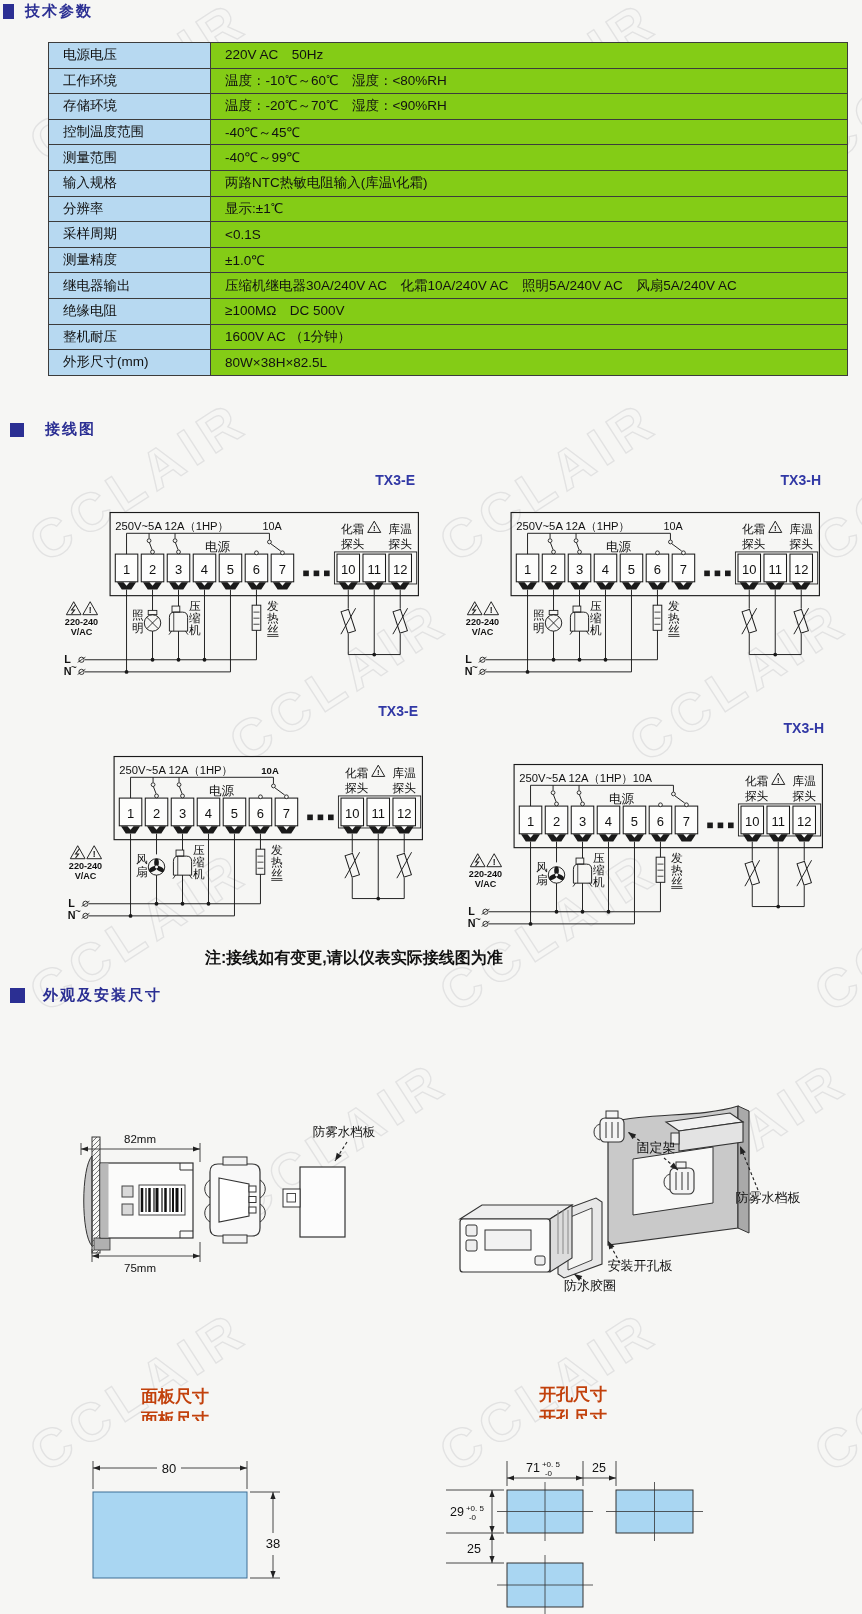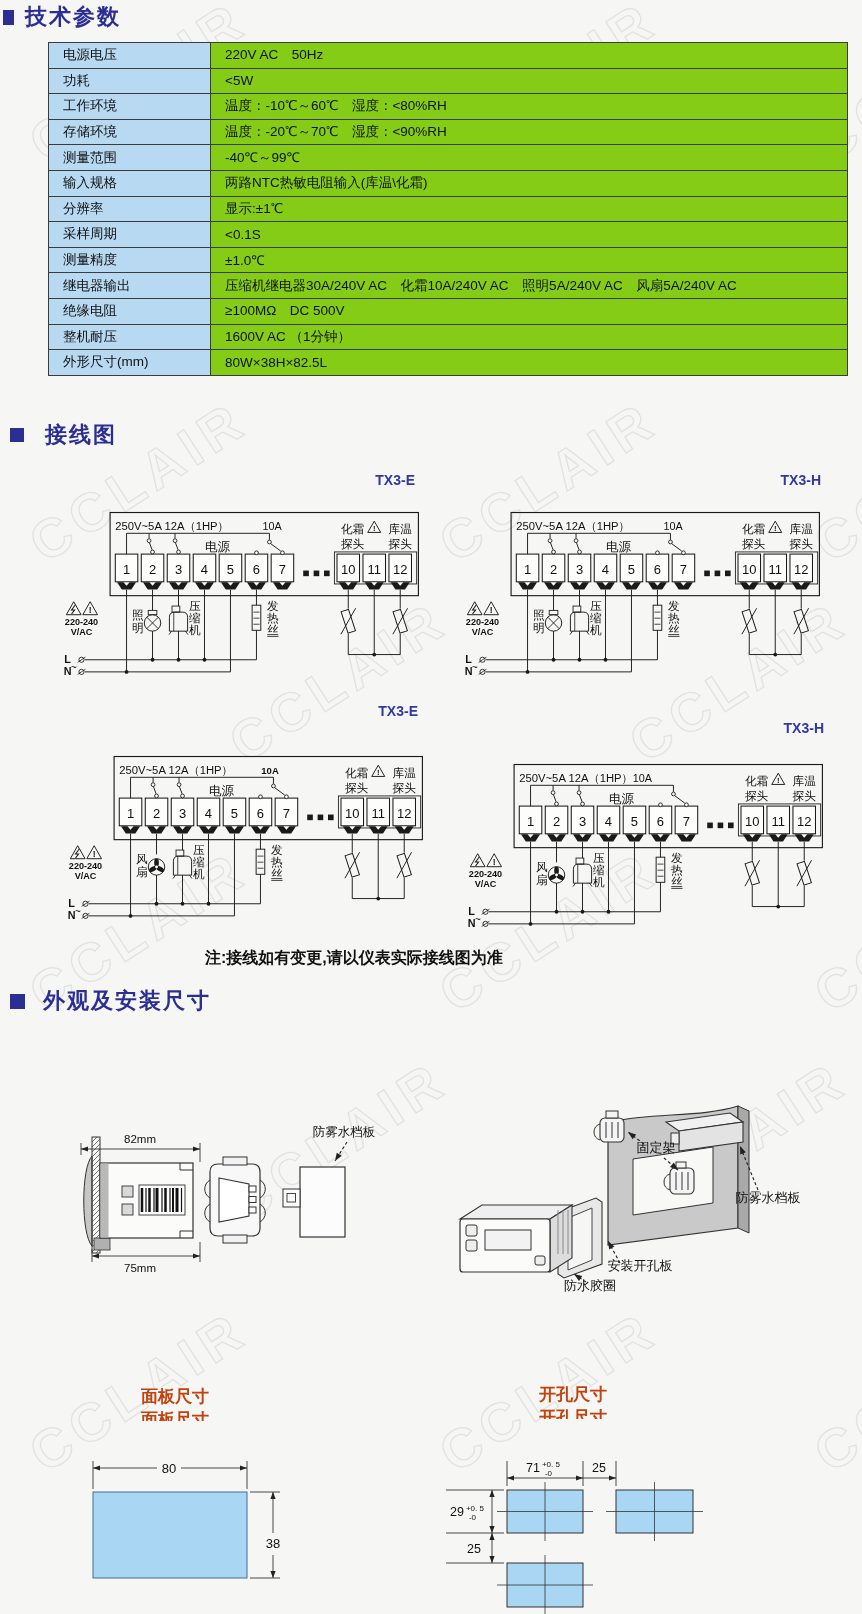--- a/index.html
+++ b/index.html
@@ -1,21 +1,21 @@
 <!DOCTYPE html>
 <html><head>
 <meta charset="utf-8">
 <style>
   html,body{margin:0;padding:0;background:#fff;}
   #page{position:relative;width:862px;height:1614px;background:#f6f6f4;overflow:hidden;
         font-family:"Liberation Sans",sans-serif;color:#111;}
   .wm{position:absolute;font-size:54px;font-weight:bold;letter-spacing:7px;color:transparent;
       -webkit-text-stroke:1.3px #e2e2e2;transform:rotate(-33deg);white-space:nowrap;pointer-events:none;}
   .sec-head{position:absolute;display:flex;align-items:center;color:#2b2f93;font-weight:bold;
-      font-size:22px;letter-spacing:2px;}
+      font-size:15px;letter-spacing:2px;}
   .bullet{background:#2b2f93;display:inline-block;}
   table.spec{position:absolute;left:48px;top:42px;width:800px;border-collapse:collapse;
       table-layout:fixed;font-size:13.5px;}
   table.spec td{border:1px solid #3c3c3c;height:24.6px;padding:0 6px 0 14px;overflow:hidden;white-space:nowrap;}
   td.lab{width:141px;background:#b7d9f1;}
   td.val{background:#84cc16;}
   .dtitle{position:absolute;width:300px;text-align:right;color:#3138a5;font-weight:bold;font-size:14px;}
   .note{position:absolute;left:205px;top:948px;font-size:16px;font-weight:bold;}
   .btitle{position:absolute;width:150px;text-align:center;color:#c2410c;font-weight:bold;font-size:17px;line-height:17px;}
   .ghost{height:10px;overflow:hidden;}
@@ -52,30 +52,30 @@
     <span>技术参数</span>
   </div>
 
   <table class="spec">
       <tbody id="spec-body">
         <tr>
           <td class="lab">电源电压</td>
           <td class="val">220V AC　50Hz</td>
         </tr>
         <tr>
-          <td class="lab">功耗</td>
-          <td class="val">&lt;5W</td>
-        </tr>
-        <tr>
           <td class="lab">工作环境</td>
           <td class="val">温度：-10℃～60℃　湿度：&lt;80%RH</td>
         </tr>
         <tr>
           <td class="lab">存储环境</td>
           <td class="val">温度：-20℃～70℃　湿度：&lt;90%RH</td>
+        </tr>
+        <tr>
+          <td class="lab">控制温度范围</td>
+          <td class="val">-40℃～45℃</td>
         </tr>
         <tr>
           <td class="lab">测量范围</td>
           <td class="val">-40℃～99℃</td>
         </tr>
         <tr>
           <td class="lab">输入规格</td>
           <td class="val">两路NTC热敏电阻输入(库温\化霜)</td>
         </tr>
         <tr>

